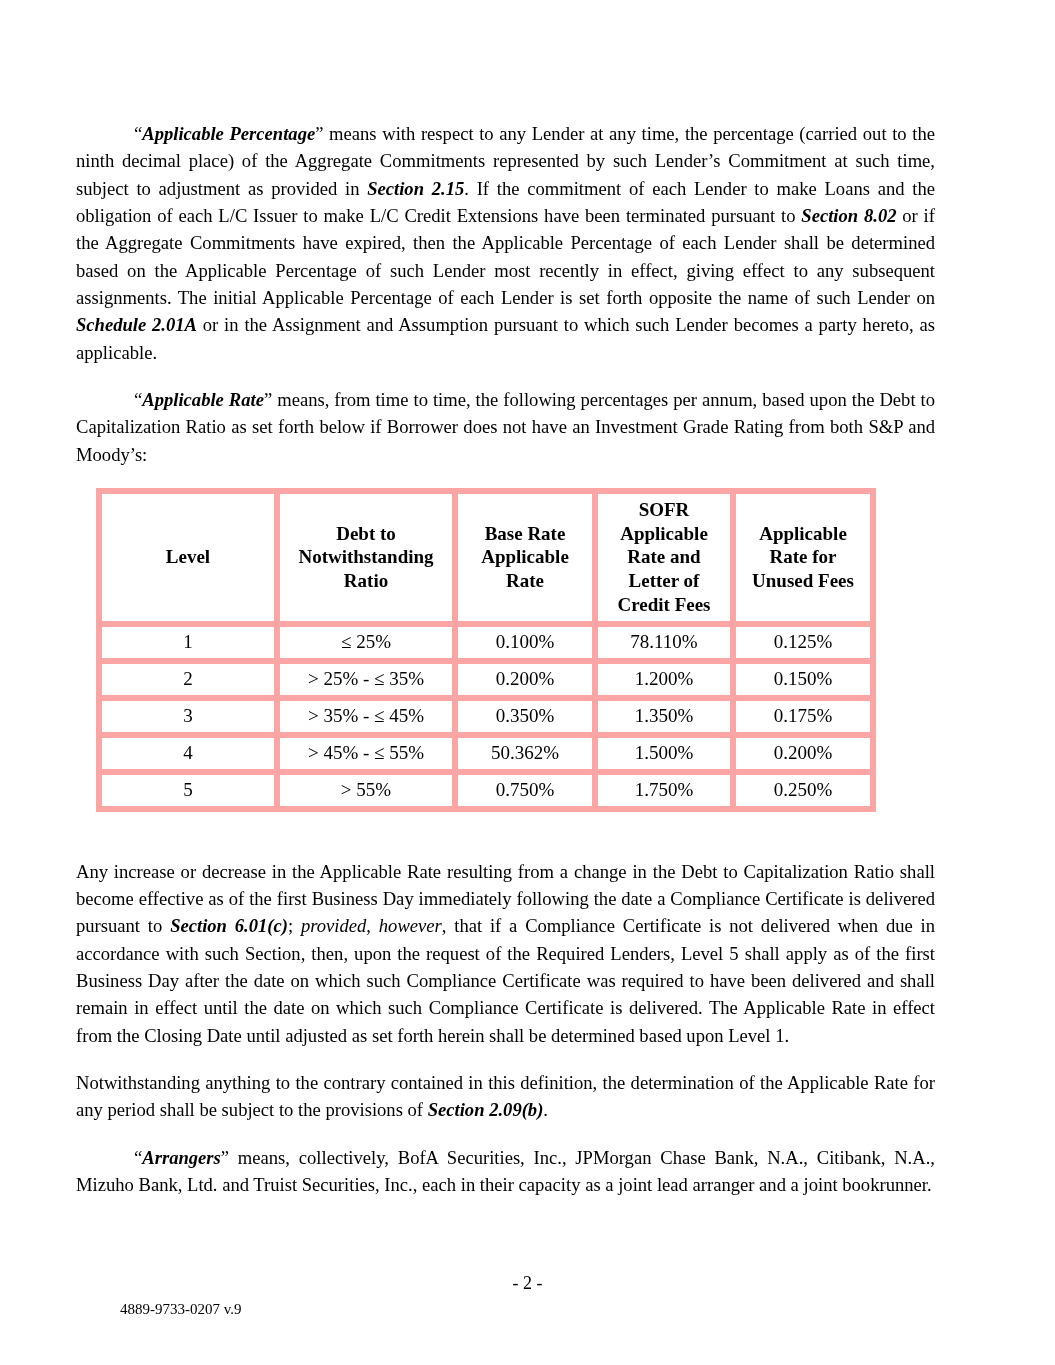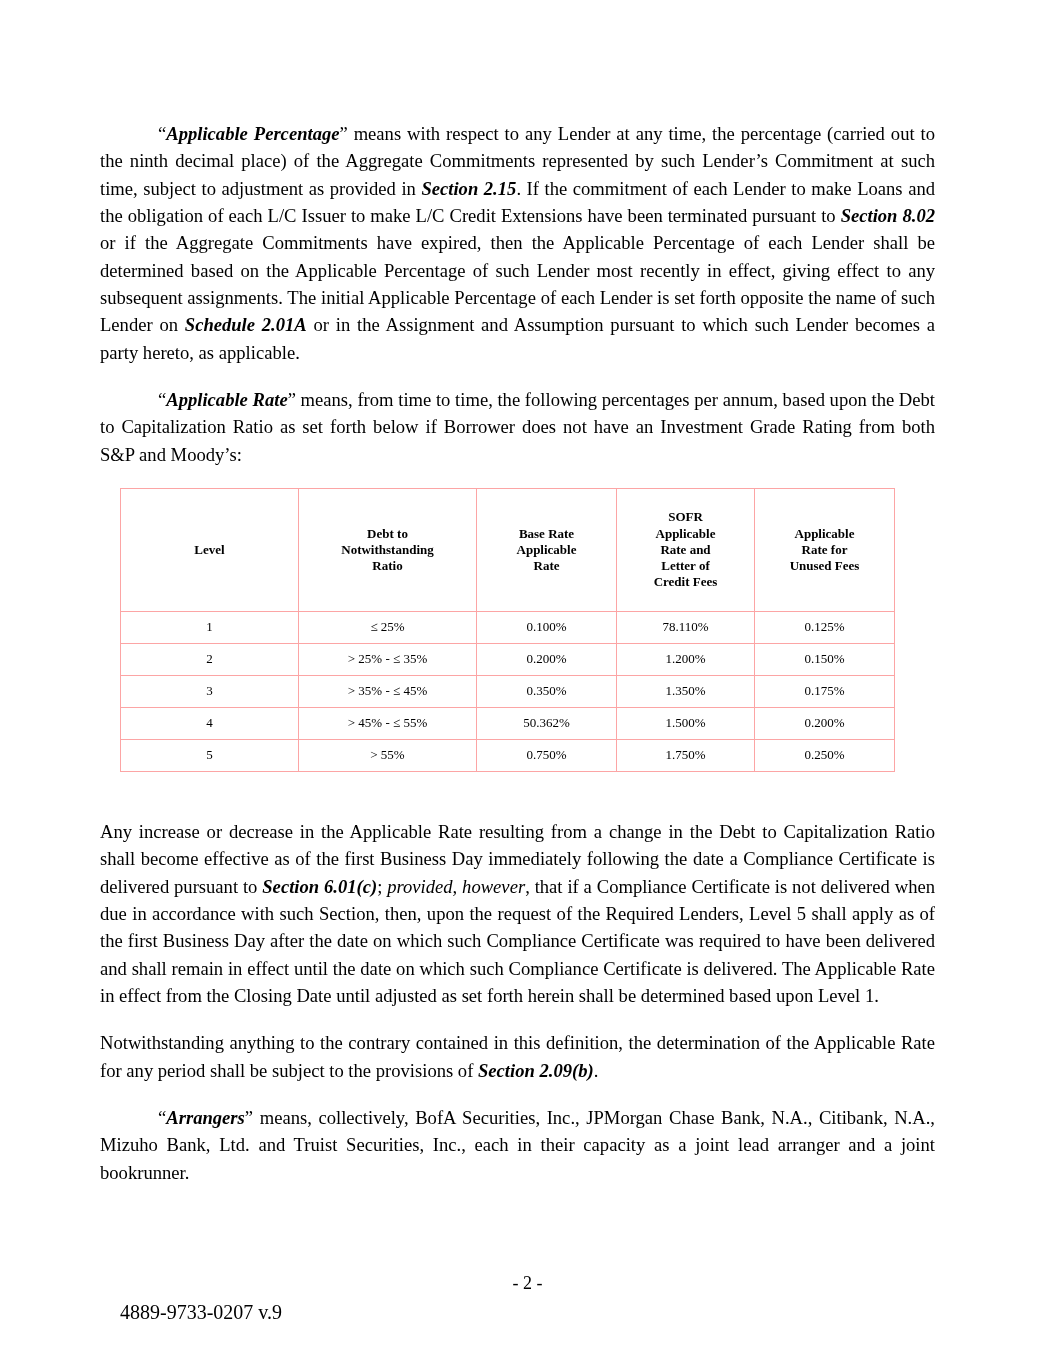--- a/index.html
+++ b/index.html
@@ -12,21 +12,21 @@
     height: 1365px;
     font-family: "Liberation Serif", serif;
     color: #000000;
     position: relative;
   }
   .page {
     position: relative;
     width: 1055px;
     height: 1365px;
     box-sizing: border-box;
-    padding: 120px 120px 0 100px;
+    padding: 120px 120px 0 76px;
     border-radius: 18px;
   }
   p.para {
     font-size: 18.6px;
     line-height: 1.47;
     text-align: justify;
     margin: 0 0 20px 0;
     text-indent: 0;
   }
   p.indent {
@@ -39,22 +39,22 @@
   .i {
     font-style: italic;
   }
   table.rate-table {
     border-collapse: collapse;
     width: 774px;
     margin: 6px 0 0 20px;
     table-layout: fixed;
   }
   table.rate-table td, table.rate-table th {
-    border: 1px solid #fca5a5;
-    font-size: 13px;
+    border: 6px solid #fca5a5;
+    font-size: 19px;
     text-align: center;
     vertical-align: middle;
     padding: 2px 4px;
   }
   table.rate-table thead th {
     font-weight: bold;
     line-height: 1.25;
     height: 114px;
     padding: 4px 6px;
   }
@@ -84,21 +84,21 @@
     top: 28px;
     left: 0;
     right: 0;
     text-align: center;
     font-size: 18px;
   }
   .doc-id {
     position: absolute;
     top: 56px;
     left: 120px;
-    font-size: 20px;
+    font-size: 15px;
   }
 </style>
 </head>
 <body>
 
 <div class="page">
 
   <div>
     <p class="para indent"><span>“</span><span class="b-i">Applicable Percentage</span><span>” means with respect to any Lender at any time, the percentage (carried out to the ninth decimal place) of the Aggregate Commitments represented by such Lender’s Commitment at such time, subject to adjustment as provided in </span><span class="b-i">Section 2.15</span><span>. If the commitment of each Lender to make Loans and the obligation of each L/C Issuer to make L/C Credit Extensions have been terminated pursuant to </span><span class="b-i">Section 8.02</span><span> or if the Aggregate Commitments have expired, then the Applicable Percentage of each Lender shall be determined based on the Applicable Percentage of such Lender most recently in effect, giving effect to any subsequent assignments. The initial Applicable Percentage of each Lender is set forth opposite the name of such Lender on </span><span class="b-i">Schedule 2.01A</span><span> or in the Assignment and Assumption pursuant to which such Lender becomes a party hereto, as applicable.</span></p>
     <p class="para indent"><span>“</span><span class="b-i">Applicable Rate</span><span>” means, from time to time, the following percentages per annum, based upon the Debt to Capitalization Ratio as set forth below if Borrower does not have an Investment Grade Rating from both S&amp;P and Moody’s:</span></p>

